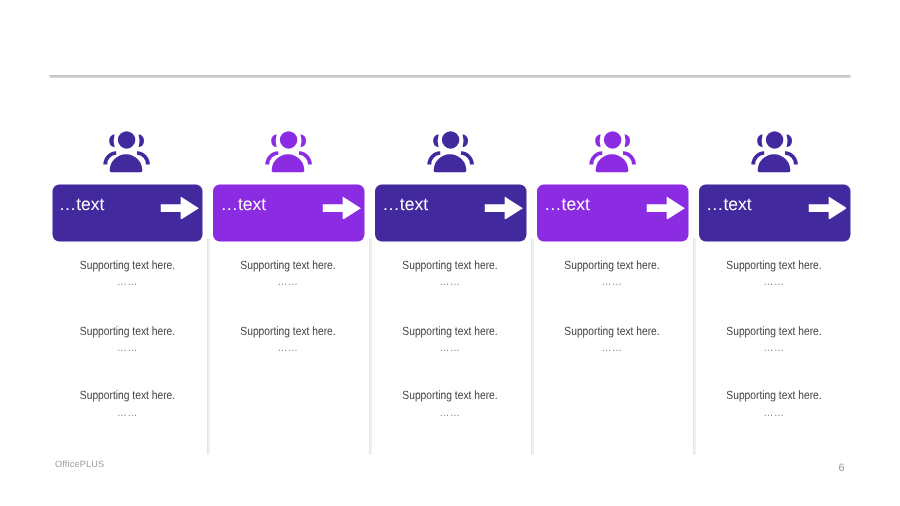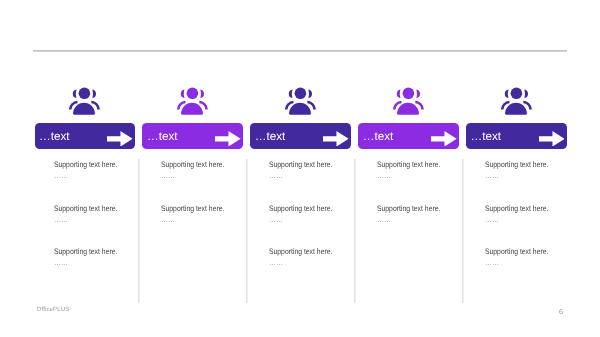--- a/index.html
+++ b/index.html
@@ -5,25 +5,25 @@
   html,body{margin:0;padding:0;}
   body{width:600px;height:337px;background:#ffffff;font-family:"Liberation Sans",sans-serif;overflow:hidden;
     -webkit-font-smoothing:antialiased;text-rendering:geometricPrecision;}
   .slide{position:relative;width:600px;height:337px;background:#fff;}
   .top-rule{position:absolute;left:33px;top:50px;width:534px;height:2px;
     background:linear-gradient(to bottom,#c6c6c6 0%,#c6c6c6 65%,#ebebeb 100%);}
   .columns{position:absolute;left:34.5px;top:86px;width:531.5px;}
   .col{position:absolute;top:0;width:100.5px;}
   .icon-wrap{position:relative;height:30px;}
   .icon-wrap svg{display:block;position:absolute;left:32.5px;top:0;}
-  .bar{position:relative;height:26px;border-radius:4.6px;margin-top:7.3px;display:flex;align-items:center;}
+  .bar{position:relative;height:38px;border-radius:4.6px;margin-top:7.3px;display:flex;align-items:center;}
   .bar-label{position:absolute;left:4.6px;top:6.9px;font-size:11.7px;line-height:13px;color:#ffffff;letter-spacing:0px;}
   .bar-arrow{position:absolute;left:72.75px;top:7.5px;line-height:0;}
   .items{position:relative;margin-top:0;}
-  .item{position:absolute;left:12px;width:100px;text-align:left;}
+  .item{position:absolute;left:0;width:100px;text-align:center;}
   .item-title{font-size:7.95px;line-height:9px;color:#3f3f3f;white-space:nowrap;
     transform:scaleX(0.862);transform-origin:center;}
   .item-sub{font-size:7.6px;line-height:7px;color:#7f7f7f;margin-top:3.1px;letter-spacing:0.55px;white-space:nowrap;
     transform:scaleX(0.862);transform-origin:center;}
   .divider{position:absolute;top:159px;width:1px;height:144px;background:#dedede;}
   .divider.soft{background:#efefef;}
   .logo{position:absolute;left:36.6px;top:305.5px;font-size:6.1px;line-height:8px;color:#9b9b9b;letter-spacing:0.12px;}
   .pageno{position:absolute;left:559px;top:307.8px;font-size:7.2px;line-height:8px;color:#9b9b9b;}
 </style>
 </head>

